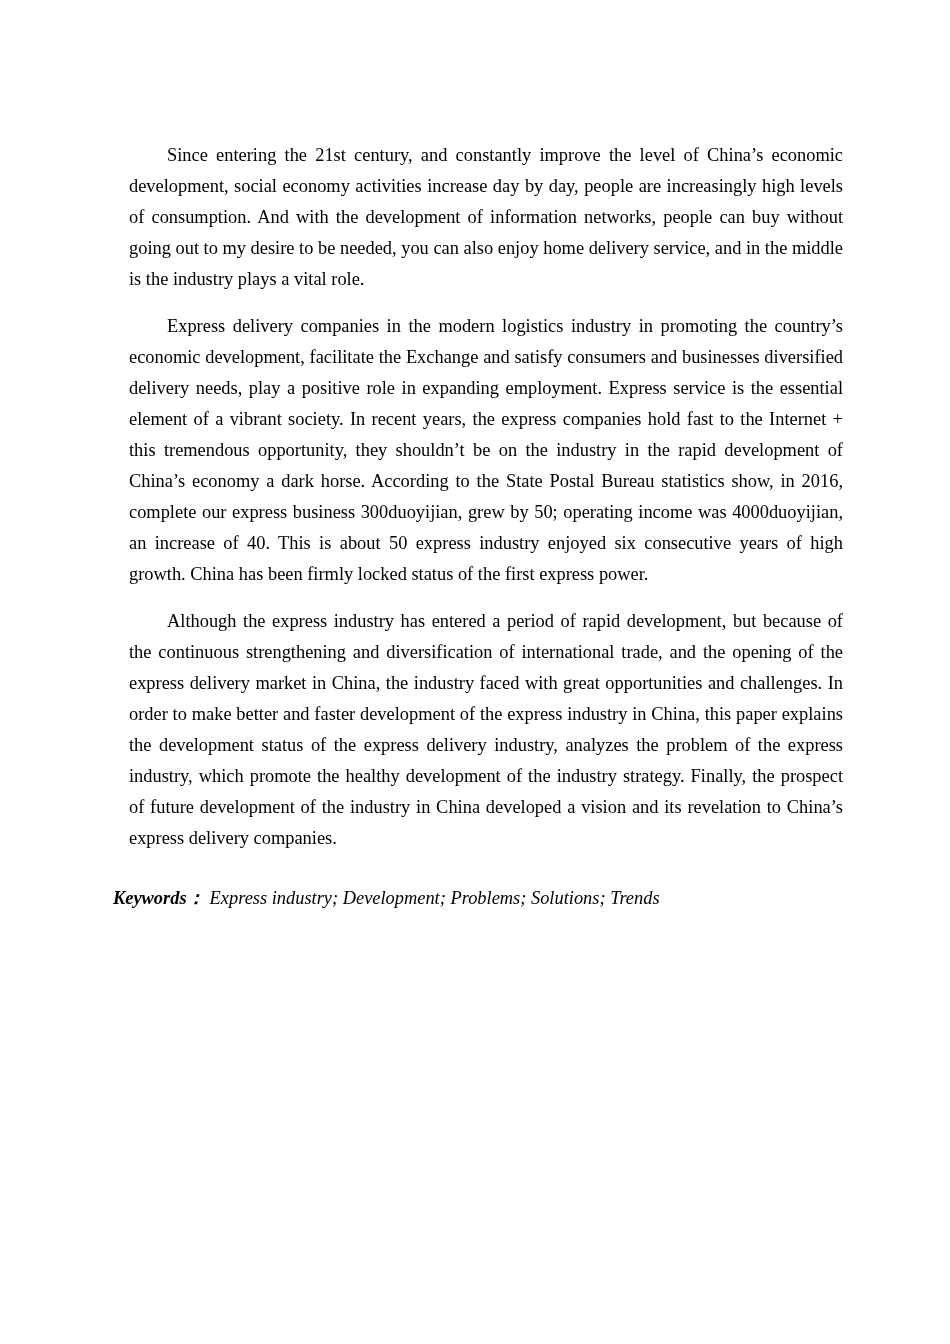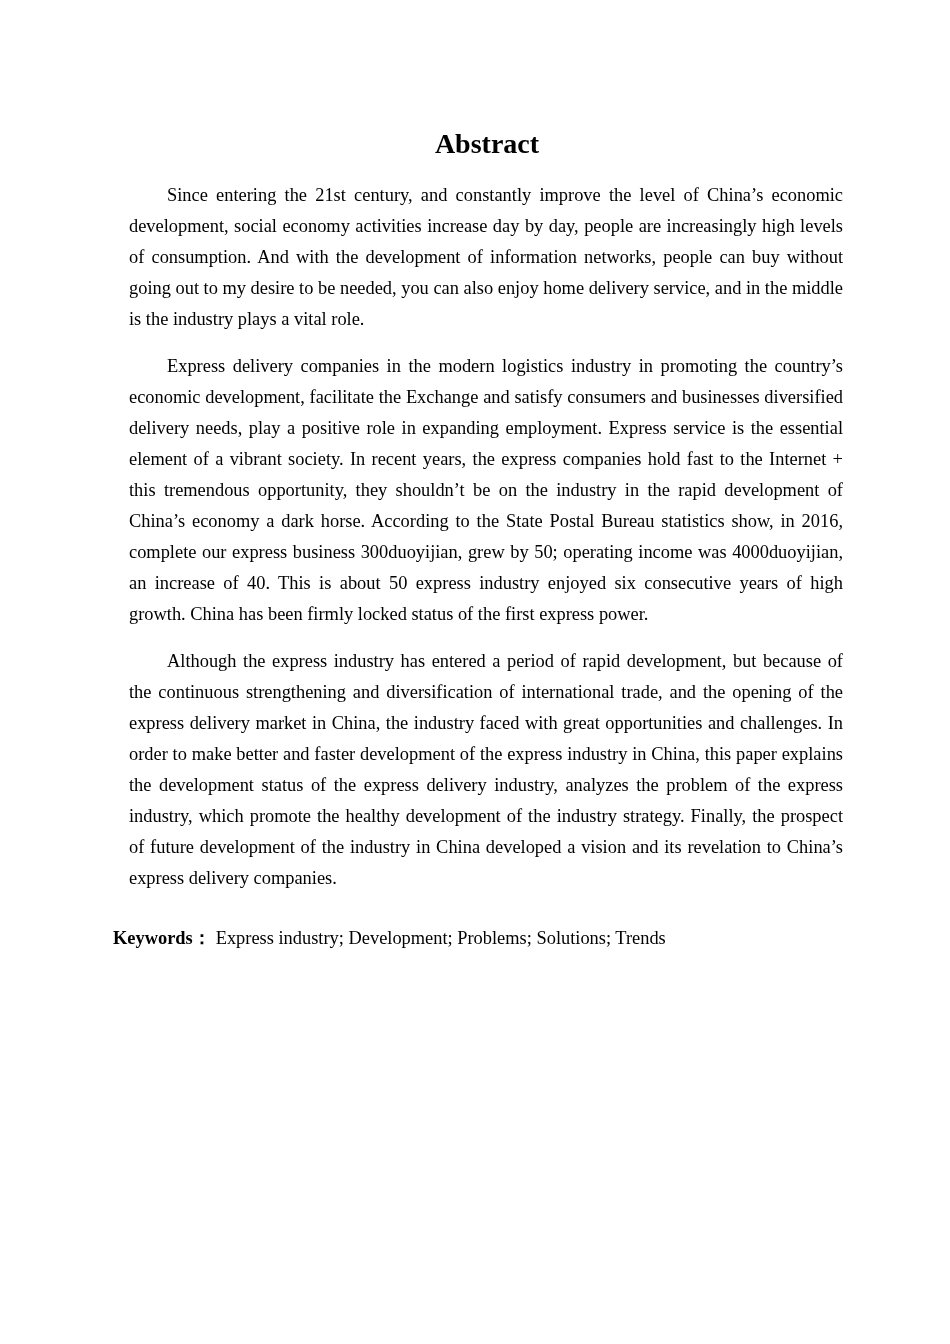--- a/index.html
+++ b/index.html
@@ -33,30 +33,30 @@
       font-size: 18.4px;
       line-height: 31px;
       text-align: justify;
       text-indent: 38px;
       margin: 16px;
     }
     .keywords {
       font-size: 18.4px;
       line-height: 31px;
       margin-top: 29px;
+      font-style: italic;
     }
     .kw-label {
       font-weight: bold;
     }
   </style>
 </head>
 <body>
 
 <div class="page">
-  <h1 class="title">Abstract</h1>
 
   <p class="para">Since entering the 21st century, and constantly improve the level of China’s economic development, social economy activities increase day by day, people are increasingly high levels of consumption. And with the development of information networks, people can buy without going out to my desire to be needed, you can also enjoy home delivery service, and in the middle is the industry plays a vital role.</p>
   <p class="para">Express delivery companies in the modern logistics industry in promoting the country’s economic development, facilitate the Exchange and satisfy consumers and businesses diversified delivery needs, play a positive role in expanding employment. Express service is the essential element of a vibrant society. In recent years, the express companies hold fast to the Internet + this tremendous opportunity, they shouldn’t be on the industry in the rapid development of China’s economy a dark horse. According to the State Postal Bureau statistics show, in 2016, complete our express business 300duoyijian, grew by 50; operating income was 4000duoyijian, an increase of 40. This is about 50 express industry enjoyed six consecutive years of high growth. China has been firmly locked status of the first express power.</p>
   <p class="para">Although the express industry has entered a period of rapid development, but because of the continuous strengthening and diversification of international trade, and the opening of the express delivery market in China, the industry faced with great opportunities and challenges. In order to make better and faster development of the express industry in China, this paper explains the development status of the express delivery industry, analyzes the problem of the express industry, which promote the healthy development of the industry strategy.   Finally, the prospect of future development of the industry in China developed a vision and its revelation to China’s express delivery companies.</p>
 
   <div class="keywords">
     <span class="kw-label">Keywords：</span><span> Express industry; Development; Problems; Solutions; Trends</span>
   </div>
 </div>
 

